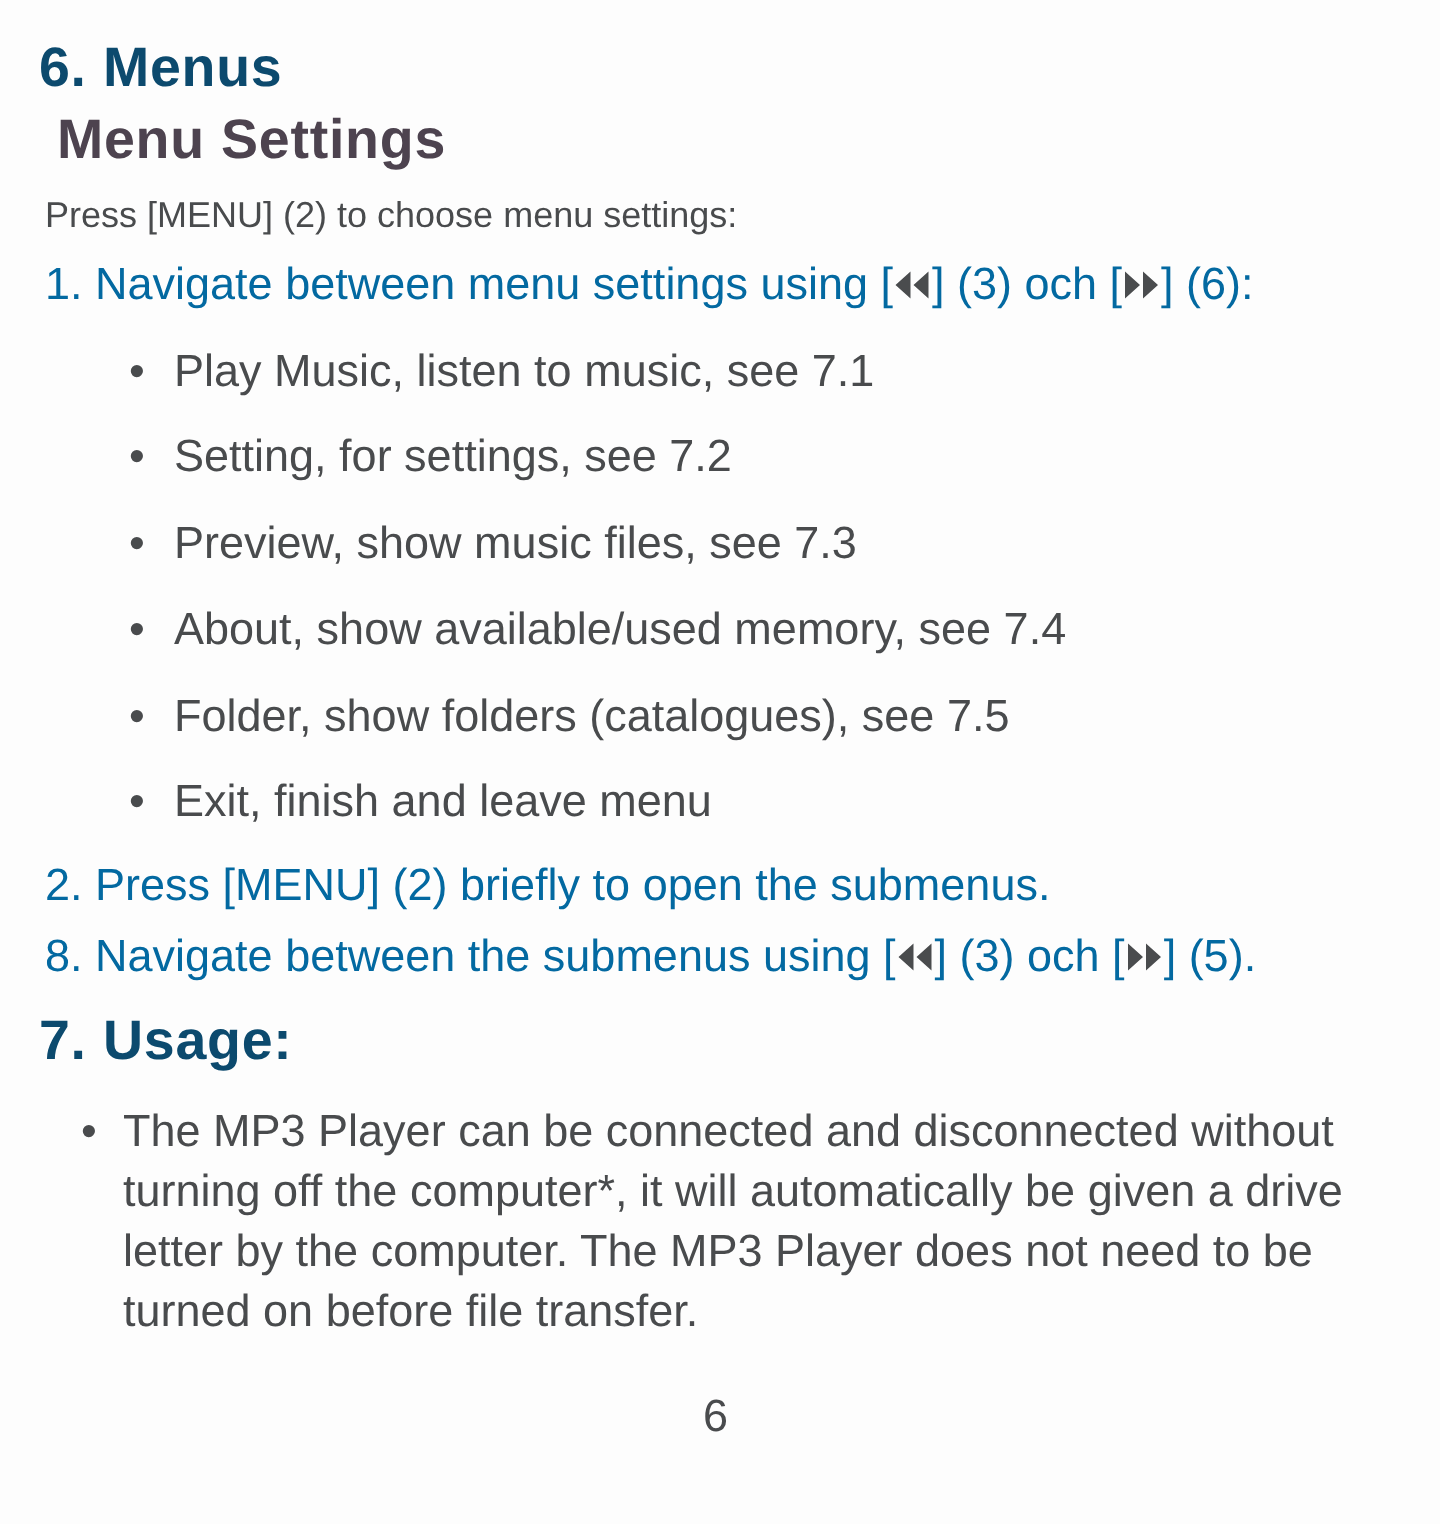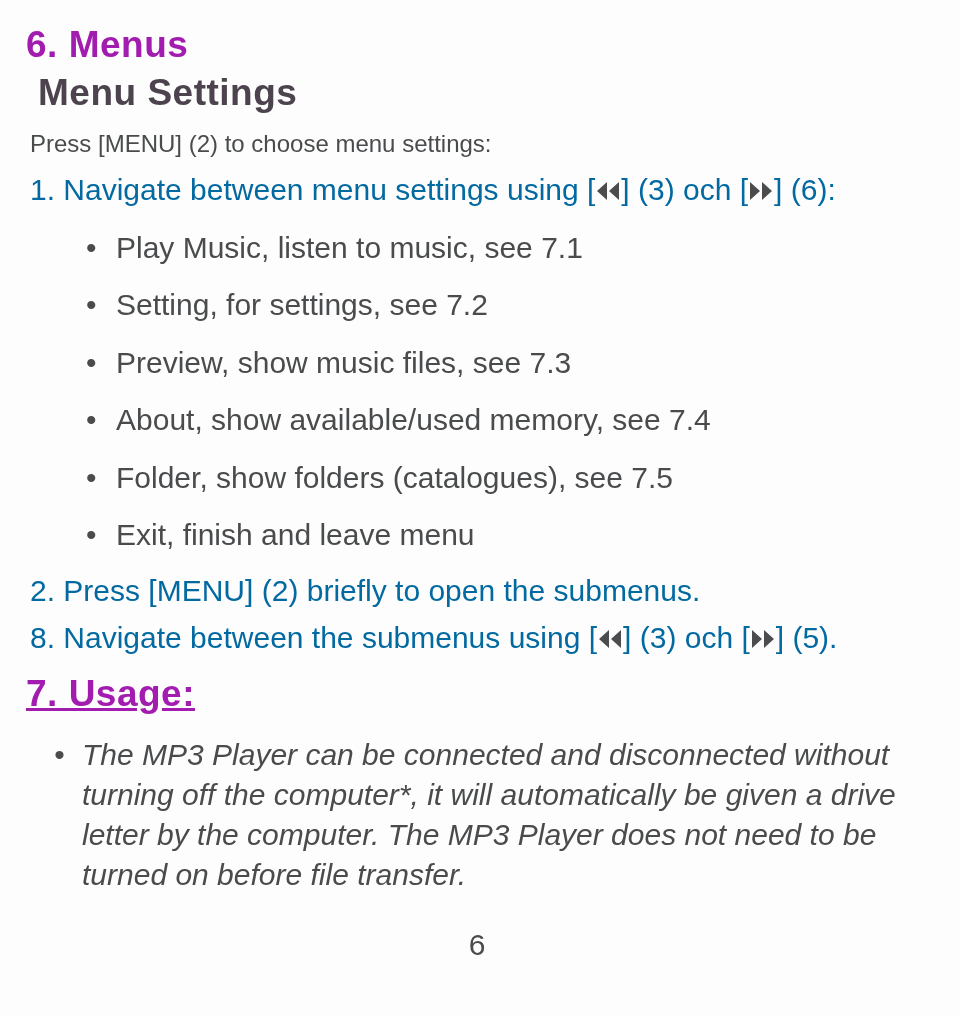--- a/index.html
+++ b/index.html
@@ -8,35 +8,34 @@
     width: 960px;
     height: 1016px;
     box-sizing: border-box;
     font-family: Arial, Helvetica, sans-serif;
     color: #494b4d;
     background: #fdfdfd;
   }
   .h1 {
     font-weight: 700;
     font-size: 37px;
-    color: #a21caf;
+    color: #0c4a6e;
     margin: 0 0 6px 0;
     letter-spacing: 0.5px;
   }
   .h2 {
     font-weight: 700;
     font-size: 37px;
     color: #4d434f;
     margin: 0 0 14px 12px;
     letter-spacing: 0.5px;
   }
   .h1.usage {
     margin-top: 14px;
     margin-bottom: 20px;
-    text-decoration: underline;
   }
   .para {
     font-size: 24px;
     line-height: 1.34;
     margin: 0 0 10px 0;
     color: #494b4d;
     padding-left: 4px;
   }
   .numbered {
     font-size: 30px;
@@ -65,21 +64,20 @@
   ul.bul li::before {
     content: "•";
     position: absolute;
     left: -30px;
     top: 0;
     color: #494b4d;
     font-size: 30px;
   }
   ul.bul.usage {
     padding-left: 40px;
-    font-style: italic;
   }
   ul.bul.usage li {
     line-height: 1.34;
   }
   ul.bul.usage li::before {
     left: -28px;
   }
   .icon {
     display: inline-block;
     vertical-align: -2px;

